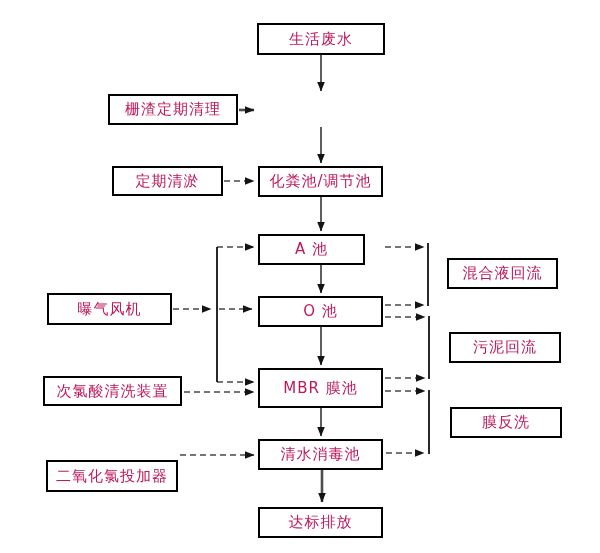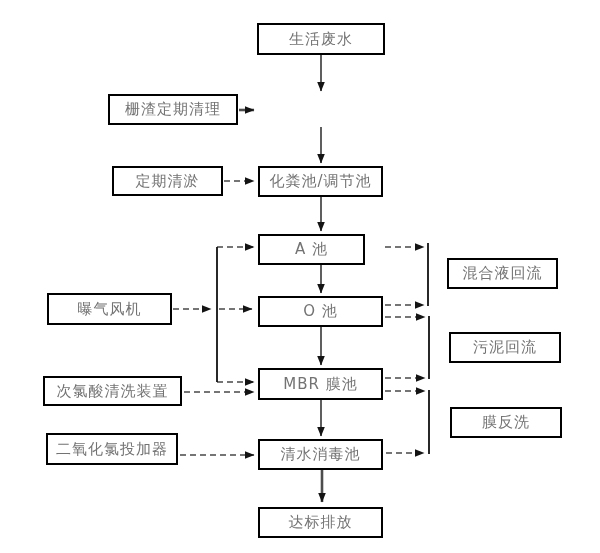--- a/index.html
+++ b/index.html
@@ -1,18 +1,18 @@
 <!DOCTYPE html>
 <html><head>
 <meta charset="utf-8">
 <style>
   html,body{margin:0;padding:0;background:#ffffff;}
   #canvas{
     position:relative;width:600px;height:553px;background:#ffffff;
-    font-family:"DejaVu Sans",sans-serif;color:#737373;
+    font-family:"DejaVu Sans",sans-serif;color:#be185d;
   }
   .node{
     position:absolute;box-sizing:border-box;background:#ffffff;
     border:2px solid #000000;display:flex;align-items:center;justify-content:center;
     font-size:15px;line-height:1;white-space:nowrap;letter-spacing:1px;
   }
   .arrows{position:absolute;left:0;top:0;width:600px;height:553px;}
   .solid{stroke:#1a1a1a;stroke-width:1.4;fill:none;}
   .solidThick{stroke:#4d4d4d;stroke-width:2.6;fill:none;}
   .dashed{stroke:#757575;stroke-width:2;stroke-dasharray:6 4;fill:none;}
@@ -65,21 +65,21 @@
     </div>
   <div class="node" style="left:258px;top:166px;width:125px;height:31px">
       <span>化粪池/调节池</span>
     </div>
   <div class="node" style="left:258px;top:234px;width:107px;height:31px">
       <span>A 池</span>
     </div>
   <div class="node" style="left:258px;top:296px;width:125px;height:31px">
       <span>O 池</span>
     </div>
-  <div class="node" style="left:258px;top:368px;width:125px;height:32px">
+  <div class="node" style="left:258px;top:368px;width:125px;height:40px">
       <span>MBR 膜池</span>
     </div>
   <div class="node" style="left:258px;top:507px;width:125px;height:31px">
       <span>达标排放</span>
     </div>
   <div class="node" style="left:258px;top:439px;width:125px;height:31px">
       <span>清水消毒池</span>
     </div>
 
   <div class="node" style="left:108px;top:94px;width:130px;height:31px">
@@ -87,21 +87,21 @@
     </div>
   <div class="node" style="left:112px;top:166px;width:111px;height:30px">
       <span>定期清淤</span>
     </div>
   <div class="node" style="left:47px;top:293px;width:125px;height:32px">
       <span>曝气风机</span>
     </div>
   <div class="node" style="left:43px;top:376px;width:139px;height:30px">
       <span>次氯酸清洗装置</span>
     </div>
-  <div class="node" style="left:46px;top:433px;width:132px;height:32px">
+  <div class="node" style="left:46px;top:460px;width:132px;height:32px">
       <span>二氧化氯投加器</span>
     </div>
 
   <div class="node" style="left:447px;top:258px;width:111px;height:31px">
       <span>混合液回流</span>
     </div>
   <div class="node" style="left:449px;top:332px;width:112px;height:31px">
       <span>污泥回流</span>
     </div>
   <div class="node" style="left:450px;top:407px;width:112px;height:31px">

